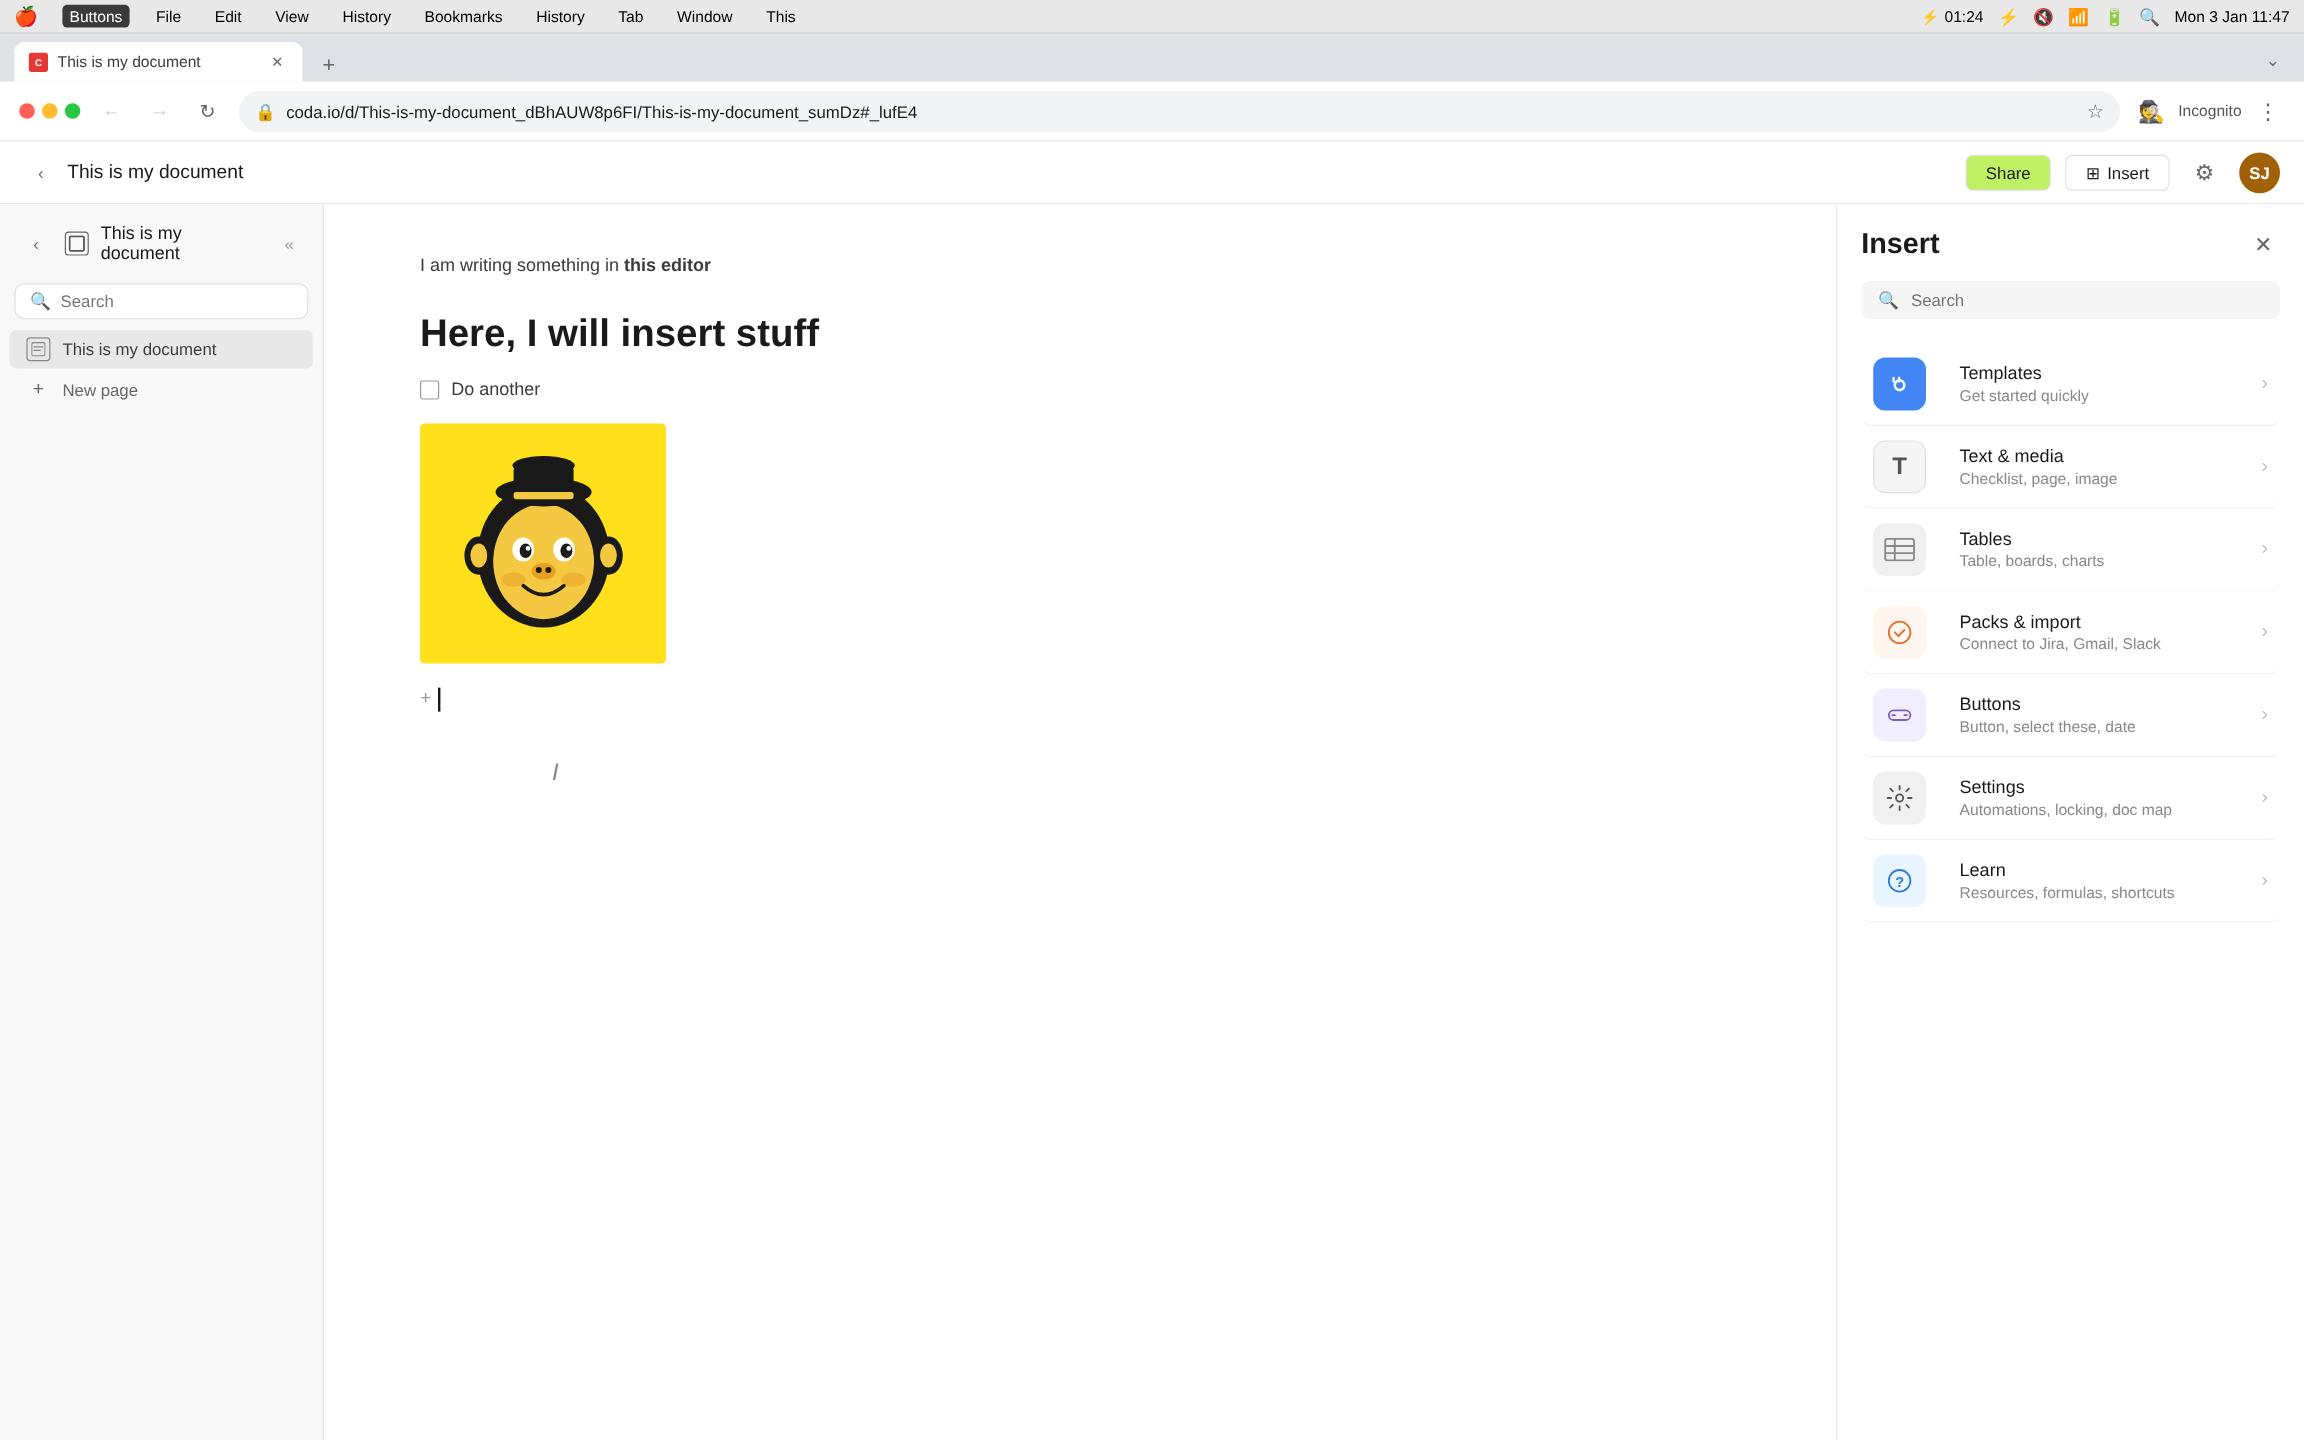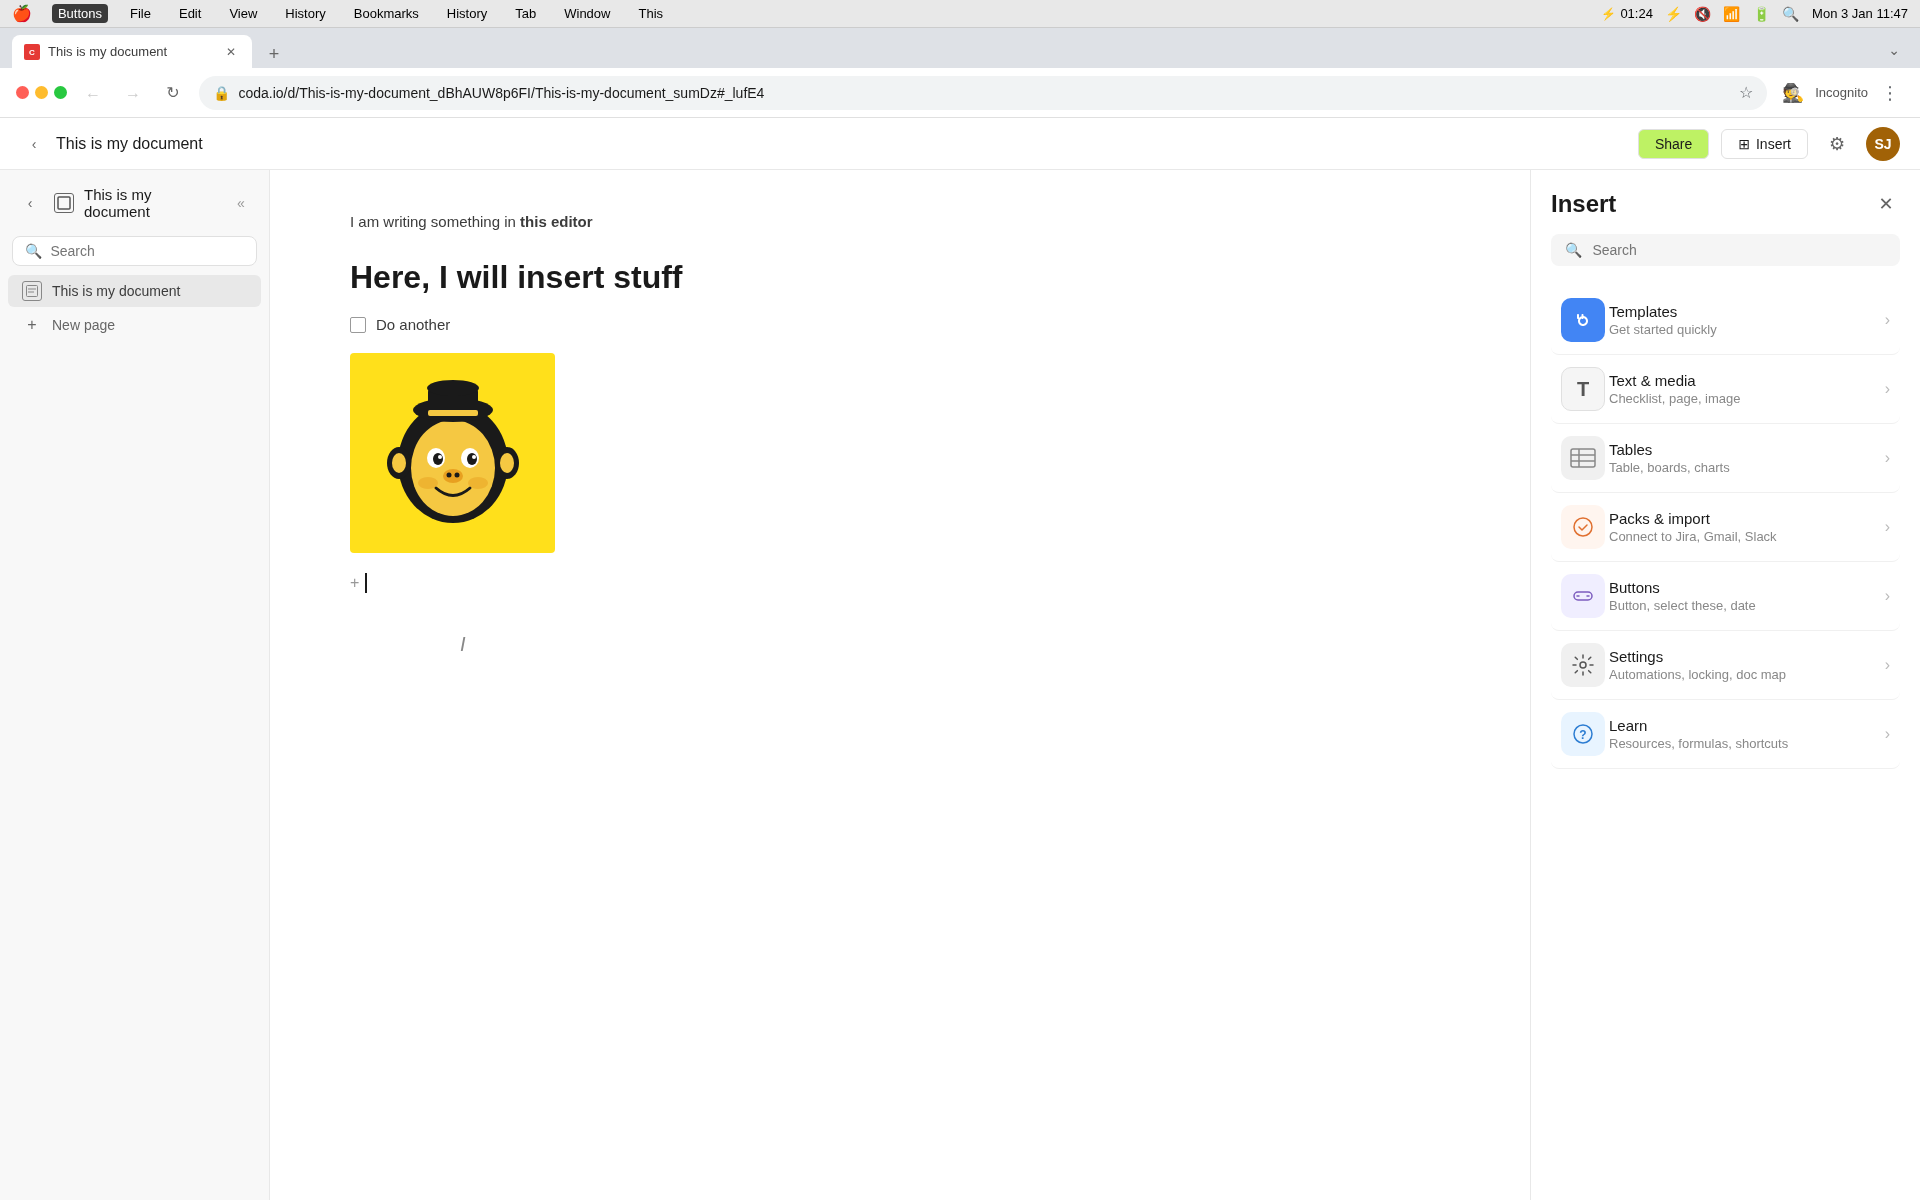--- a/index.html
+++ b/index.html
@@ -288,21 +288,21 @@
     .insert-search-icon { color: #999; font-size: 14px; }
     .insert-search input { border: none; outline: none; font-size: 14px; color: #666; background: transparent; flex: 1; }
 
     .insert-item {
       display: flex;
       align-items: center;
       padding: 12px 10px;
       border-bottom: 1px solid #f0f0f0;
       cursor: pointer;
       border-radius: 8px;
-      gap: 4px;
+      gap: 28px;
       justify-content: flex-end;
     }
     .insert-icon {
       width: 44px;
       height: 44px;
       border-radius: 10px;
       display: flex;
       align-items: center;
       justify-content: center;
       font-size: 22px;

